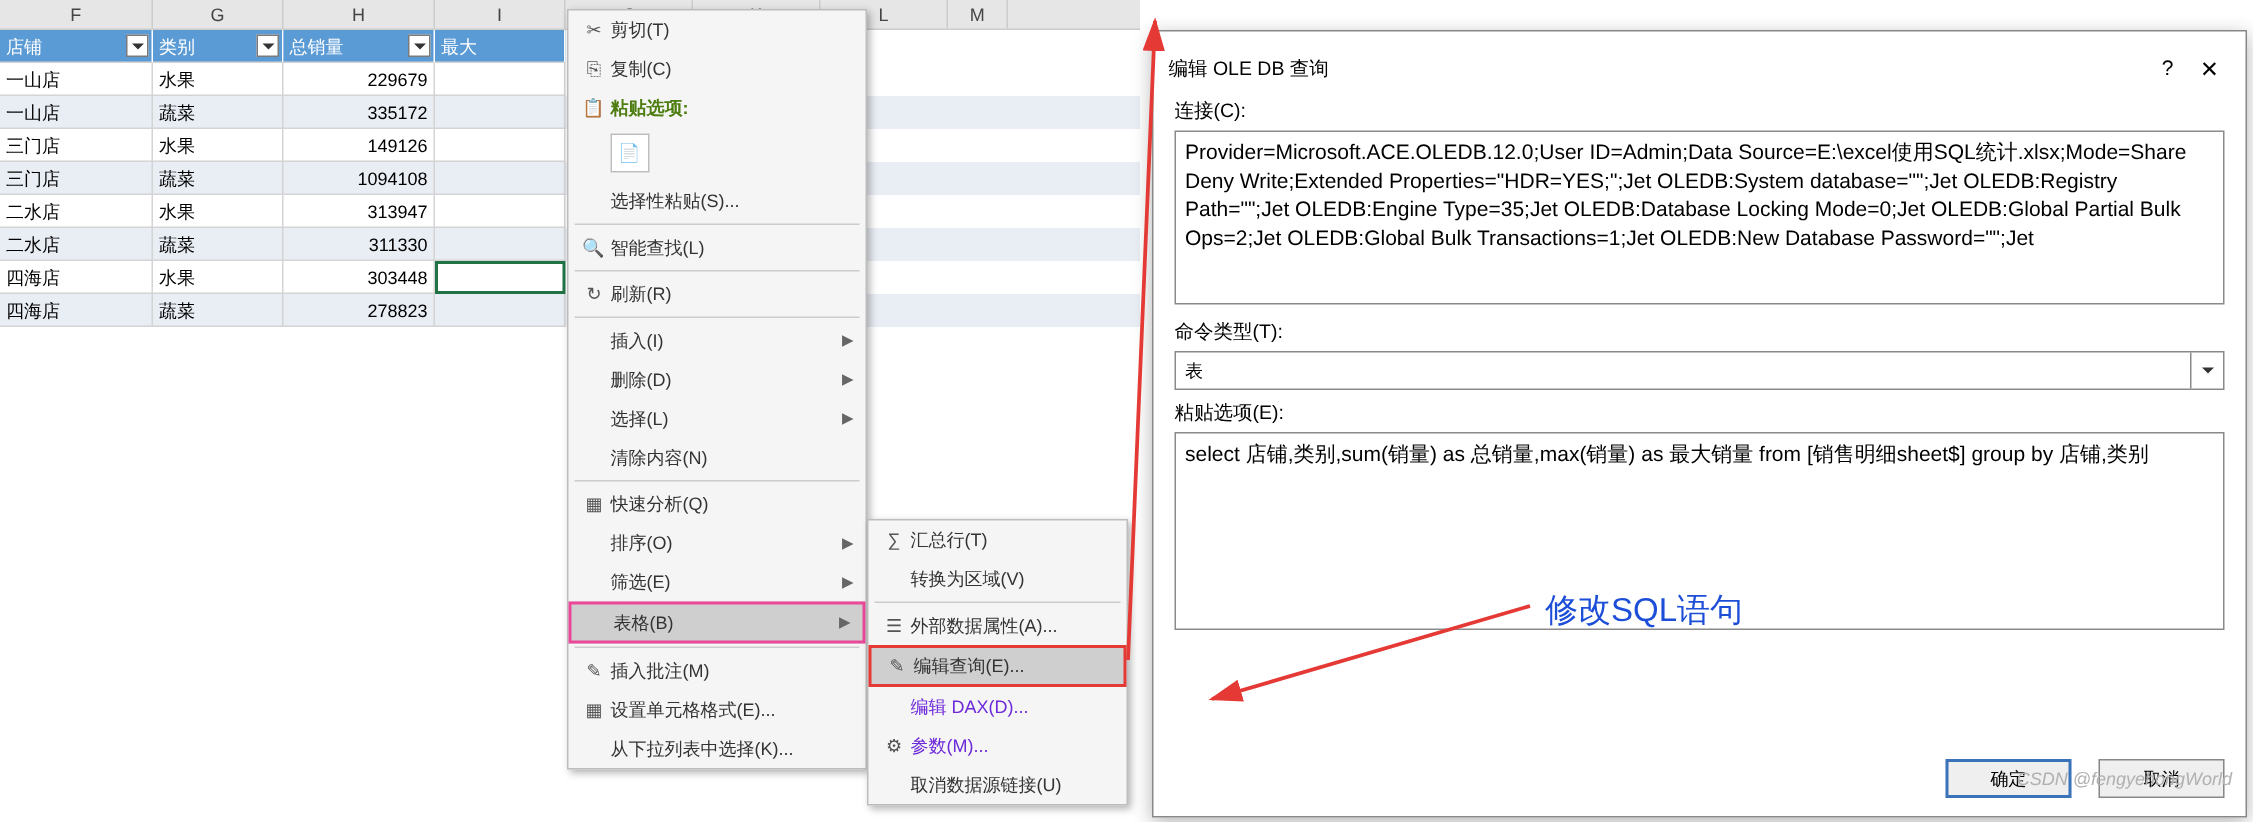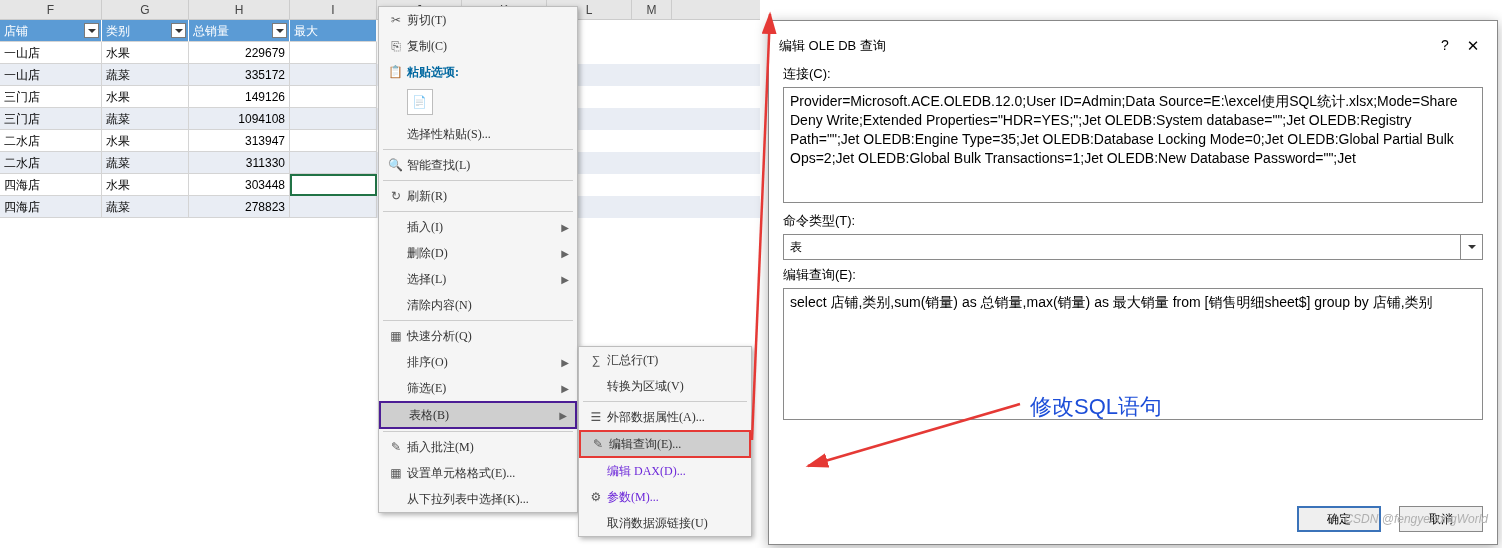--- a/index.html
+++ b/index.html
@@ -17,24 +17,24 @@
 .cell { border-right: 1px solid #d4d4d4; border-bottom: 1px solid #d4d4d4; line-height: 22px; padding: 0 4px; overflow: hidden; white-space: nowrap; }
 .cell.num { text-align: right; }
 .hdr-row .cell { background: #5b9bd5; color: #fff; border-right: 1px solid #fff; position: relative; font-weight: 400; }
 .hdr-row .cell .dd { position: absolute; right: 2px; top: 3px; width: 15px; height: 15px; background: #fff; border: 1px solid #7a7a7a; display: flex; align-items: center; justify-content: center; }
 .hdr-row .cell .dd::after { content: ""; border: 4px solid transparent; border-top-color: #333; margin-top: 4px; }
 .sel-cell { border: 2px solid #217346 !important; }
 
 
 .ctx { position: absolute; left: 378px; top: 6px; width: 200px; background: #f5f5f5; border: 1px solid #bdbdbd; box-shadow: 2px 2px 5px rgba(0,0,0,0.3); z-index: 5; }
 .ctx-item { display: flex; align-items: center; height: 26px; padding: 0 8px 0 6px; position: relative; }
-.ctx-item.hl { background: #cfcfcf; border: 2px solid #4c1d95; height: 28px; }
+.ctx-item.hl { background: #cfcfcf; border: 2px solid #ec4899; height: 28px; }
 .ctx-item .ic { width: 22px; display: flex; justify-content: center; color: #555; }
-.ctx-item .lbl { flex: 1; color: #333; font-family: Liberation Serif, serif; }
-.ctx-item.bold .lbl { font-weight: 600; color: #0369a1; }
+.ctx-item .lbl { flex: 1; color: #333; }
+.ctx-item.bold .lbl { font-weight: 600; color: #4d7c0f; }
 .ctx-item .arr { color: #666; font-size: 10px; }
 .ctx-sep { height: 1px; background: #ccc; margin: 2px 4px; }
 .paste-icons { display: flex; gap: 6px; padding: 4px 0 6px 28px; }
 .paste-icons .pi { width: 26px; height: 26px; border: 1px solid #bdbdbd; background: #fff; display: flex; align-items: center; justify-content: center; color: #555; }
 
 
 .sub { position: absolute; left: 578px; top: 346px; width: 174px; background: #f5f5f5; border: 1px solid #bdbdbd; box-shadow: 2px 2px 5px rgba(0,0,0,0.3); z-index: 6; }
 .sub .ctx-item.hl2 { background: #cfcfcf; border: 2px solid #e53935; height: 28px; }
 .sub .ctx-item.d .lbl { color: #6d28d9; }
 
@@ -258,21 +258,21 @@
     <span class="x">✕</span>
   </div>
   <div class="dlg-body">
     <div class="dlg-label">连接(C):</div>
     <textarea class="dlg-textarea" style="">Provider=Microsoft.ACE.OLEDB.12.0;User ID=Admin;Data Source=E:\excel使用SQL统计.xlsx;Mode=Share Deny Write;Extended Properties="HDR=YES;";Jet OLEDB:System database="";Jet OLEDB:Registry Path="";Jet OLEDB:Engine Type=35;Jet OLEDB:Database Locking Mode=0;Jet OLEDB:Global Partial Bulk Ops=2;Jet OLEDB:Global Bulk Transactions=1;Jet OLEDB:New Database Password="";Jet</textarea>
     <div class="dlg-label">命令类型(T):</div>
     <div class="dlg-select">
         <span>表</span>
         <span class="sd"></span>
       </div>
-    <div class="dlg-label">编辑查询(E):</div>
+    <div class="dlg-label">粘贴选项(E):</div>
     <textarea class="dlg-textarea2" style="">select 店铺,类别,sum(销量) as 总销量,max(销量) as 最大销量 from [销售明细sheet$] group by 店铺,类别</textarea>
   </div>
   <div class="dlg-btns">
     <div class="dlg-btn primary">确定</div>
     <div class="dlg-btn">取消</div>
   </div>
 </div>
 
 <svg class="arrow-line" style="left:0;top:0;width:1502px;height:548px">
   <defs>

